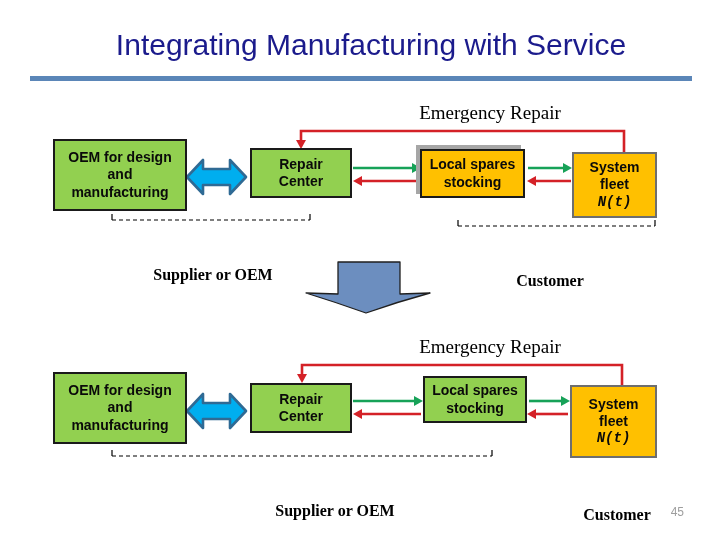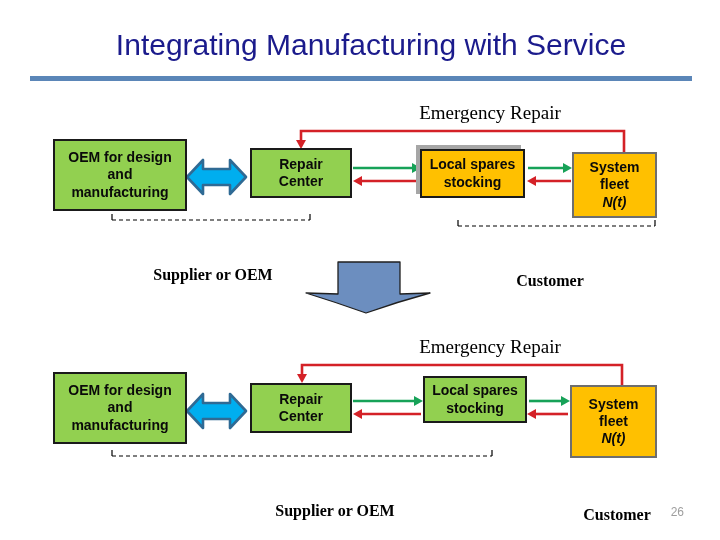--- a/index.html
+++ b/index.html
@@ -11,21 +11,21 @@
   .connectors{position:absolute;left:0;top:0;width:720px;height:540px;}
   .box{position:absolute;display:flex;flex-direction:column;align-items:center;justify-content:center;
        text-align:center;font-weight:bold;font-size:14px;line-height:1.22;color:#0a0a0a;box-sizing:border-box;}
   .green{background:#92D050;border:2px solid #1a1a1a;}
   .gold{background:#FFC000;border:2px solid #1a1a1a;}
   .gold-gray{background:#FFC000;border:2px solid #6E6E6E;}
   .shadow-tl{box-shadow:-4px -4px 0 #A6A6A6;}
   .lbl{position:absolute;text-align:center;font-family:Liberation Serif, serif;}
   .emerg{font-size:19px;font-weight:400;}
   .zone{font-size:16px;font-weight:bold;margin-top:42px;}
-  .italic{font-style:italic;}
+  .italic{font-style:italic;font-family:Liberation Mono, monospace;}
   .pagenum{position:absolute;left:652px;top:505px;width:32px;text-align:right;
            font-size:12px;color:#9e9e9e;}
 </style>
 </head>
 <body>
 
 <div class="slide">
 
   <div class="title">Integrating Manufacturing with Service</div>
   <div class="rule"></div>
@@ -141,14 +141,14 @@
   </div>
   <div class="box gold-gray" style="left:570px;top:385px;width:87px;height:73px;">
     <span>System</span>
     <span>fleet</span>
     <span class="italic">N(t)</span>
   </div>
 
   <div class="lbl zone" style="left:235px;top:460px;width:200px;">Supplier or OEM</div>
   <div class="lbl zone" style="left:572px;top:464px;width:90px;">Customer</div>
 
-  <div class="pagenum">26</div>
+  <div class="pagenum">45</div>
 </div>
 
 </body></html>

